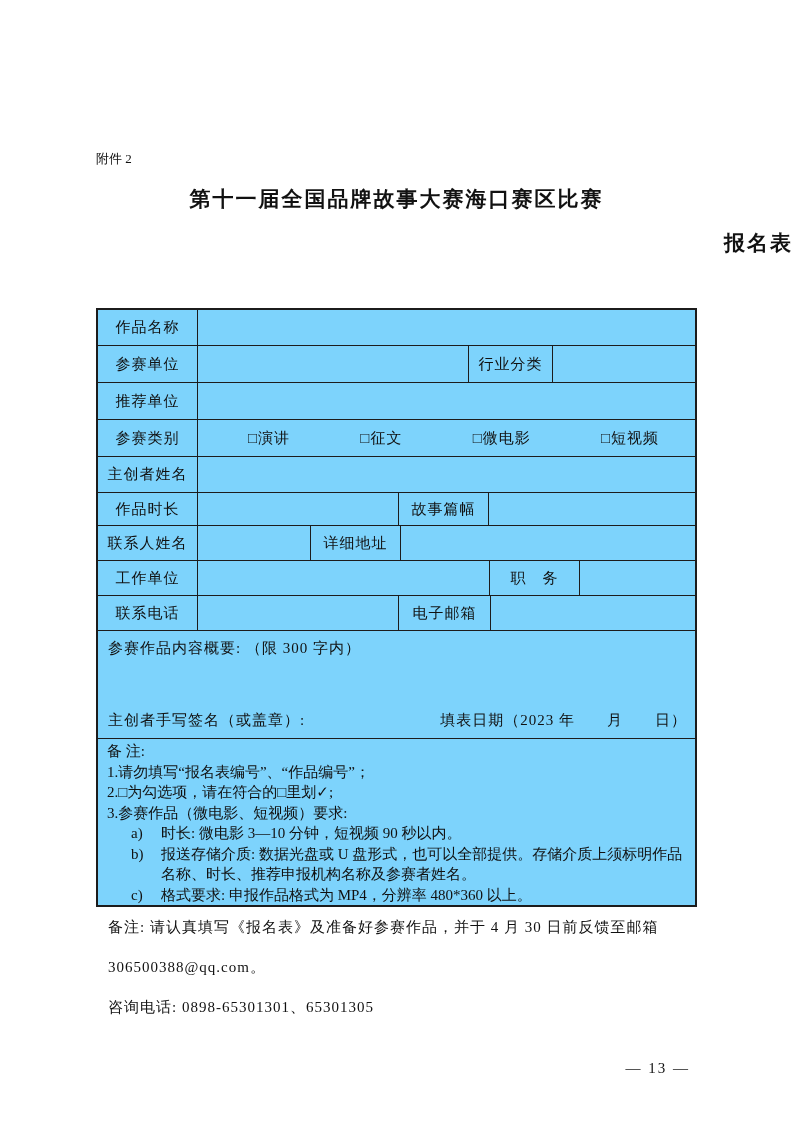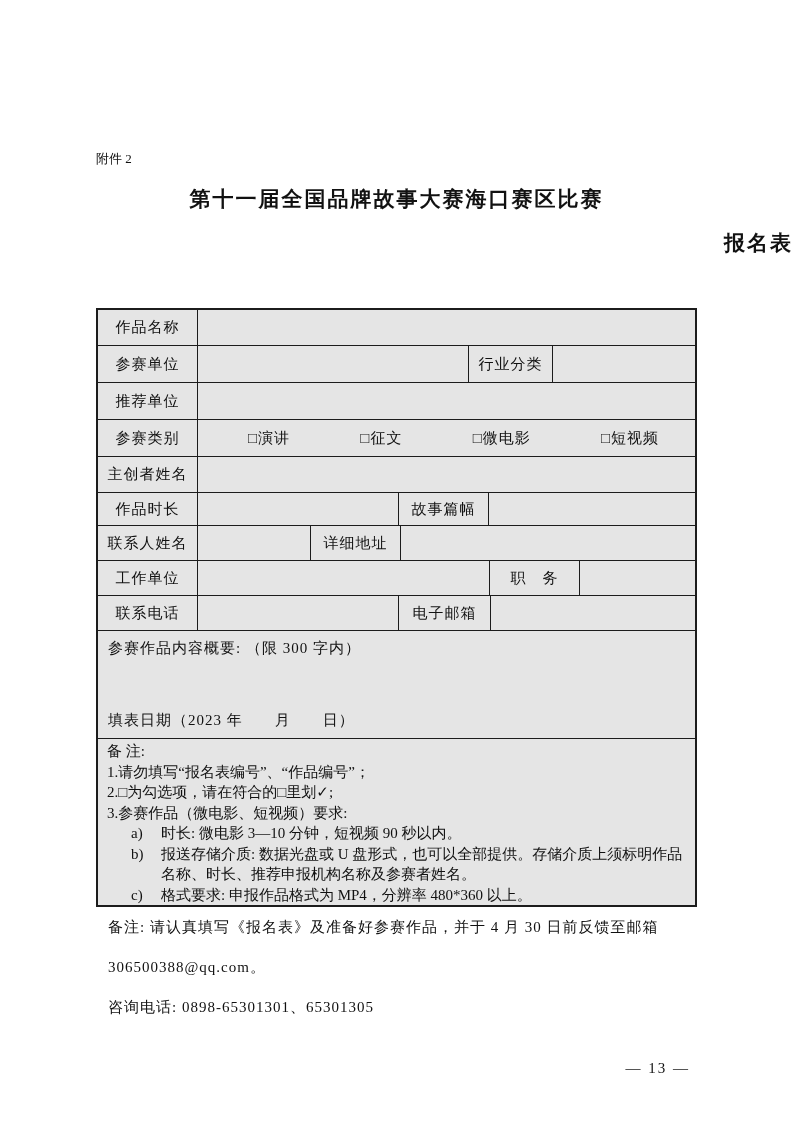--- a/index.html
+++ b/index.html
@@ -10,21 +10,21 @@
   }
   .page{position:absolute;inset:0;}
   .attachment{position:absolute;left:96px;top:150px;font-size:13px;}
   .title1{position:absolute;left:0;top:185px;width:100%;text-align:center;
     font-size:21px;font-weight:bold;letter-spacing:2px;}
   .title2{position:absolute;left:0;top:229px;width:100%;text-align:right;
     font-size:21px;font-weight:bold;letter-spacing:2px;}
   .meta{position:absolute;left:97px;top:283px;width:600px;height:20px;font-size:15px;margin-top:24px;}
   .meta .work-no{position:absolute;left:375px;top:0;}
   
-  .ft{position:absolute;left:96px;top:308px;width:601px;border:2px solid #1c1c1c;box-sizing:border-box;background:#e5e5e5;}
+  .ft{position:absolute;left:96px;top:308px;width:601px;border:2px solid #1c1c1c;box-sizing:border-box;background:#7dd3fc;}
   .row{display:flex;border-bottom:1px solid #1c1c1c;box-sizing:border-box;}
   .row:last-child{border-bottom:none;}
   .cell{border-right:1px solid #1c1c1c;box-sizing:border-box;display:flex;
     align-items:center;justify-content:center;font-size:15px;letter-spacing:1px;}
   .cell:last-child{border-right:none;}
   .lab{justify-content:center;}
   .val{justify-content:flex-start;padding-left:8px;}
   .w100{width:100px;flex:0 0 100px;}
   .flex1{flex:1;}
   .h36{height:36px;} .h37{height:37px;} .h33{height:33px;} .h35{height:35px;}
@@ -116,20 +116,21 @@
     <div class="row h35">
       <div class="cell lab w100">联系电话</div>
       <div class="cell val" style="flex:0 0 201px;"></div>
       <div class="cell lab" style="flex:0 0 92px;">电子邮箱</div>
       <div class="cell val flex1"></div>
     </div>
 
     <div class="row summary">
       <div class="sum-label">参赛作品内容概要: （限 300 字内）</div>
       <div class="sigline">
+        <span>主创者手写签名（或盖章）:</span>
         <span>填表日期（2023 年　　月　　日）</span>
       </div>
     </div>
 
     <div class="row">
       <div class="notes">
         <div>备 注:</div>
         <div>1.请勿填写“报名表编号”、“作品编号”；</div>
         <div>2.□为勾选项，请在符合的□里划✓;</div>
         <div>3.参赛作品（微电影、短视频）要求:</div>

